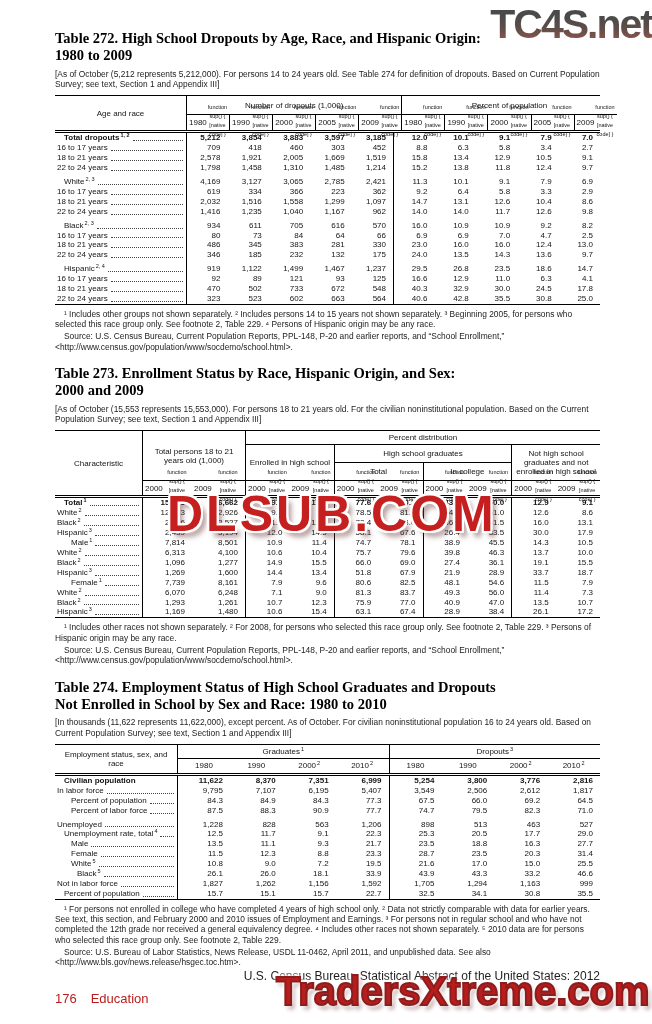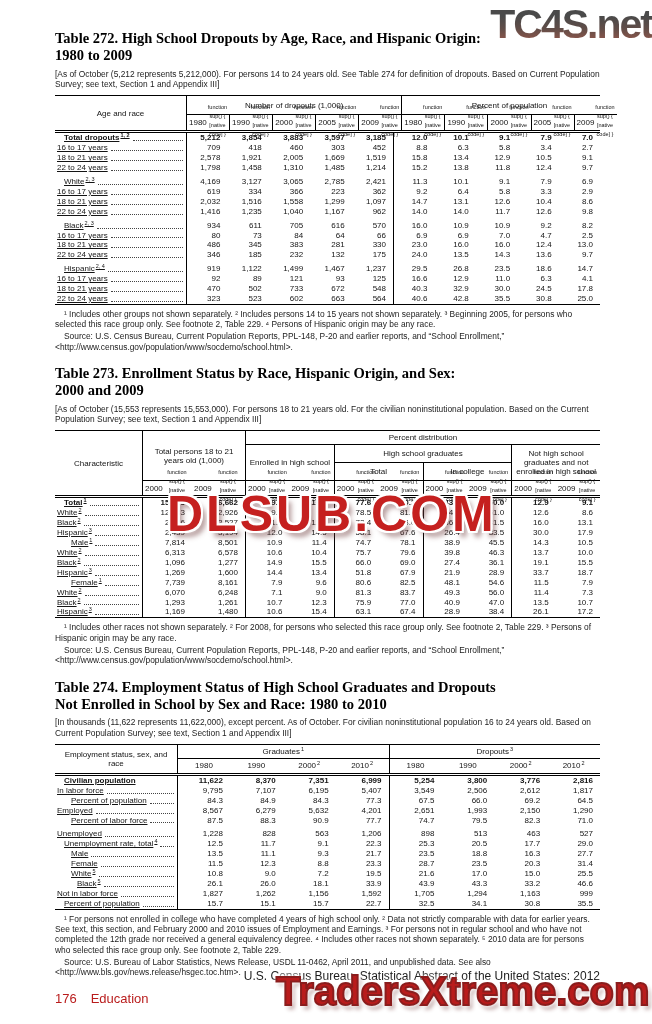--- a/index.html
+++ b/index.html
@@ -24,21 +24,21 @@
   .hc{display:flex;align-items:center;justify-content:center;text-align:center;
       padding:1px 2px;font-size:8px;line-height:9px;}
   .hc sup{font-size:5.5px;margin-left:1px;position:relative;top:-2px;}
   .bb{border-bottom:1px solid #000;}
   .bl{border-left:1px solid #000;}
 
   .row{font-size:8px;}
   .row>*{line-height:9.9px;}
   .row.gap>*{padding-top:4px;}
   .row.b{font-weight:bold;}
-  .lab{display:flex;align-items:flex-end;white-space:nowrap;overflow:hidden;text-decoration:underline;}
+  .lab{display:flex;align-items:flex-end;white-space:nowrap;overflow:hidden;}
   .lab sup{font-size:5.5px;position:relative;top:-2px;margin-left:1px;}
   .dots{flex:1;min-width:5px;align-self:flex-end;border-bottom:1px dotted #444;margin:0 3px 2px 3px;}
   .val{text-align:right;padding-right:7px;}
   .t272 .row>:nth-child(2),.t272 .row>:nth-child(7){border-left:1px solid #000;}
   .t273 .row>:nth-child(2n){border-left:1px solid #000;}
   .t274 .row>:nth-child(2),.t274 .row>:nth-child(6){border-left:1px solid #000;}
 
   
   .pgfoot{position:absolute;left:55px;top:951px;font-size:13px;color:#b91c1c;margin-top:40px;}
   .pgfoot .sec{margin-left:14px;}
@@ -522,21 +522,21 @@
             <div class="val">14.3</div>
             <div class="val">10.5</div>
           </div>
           <div class="row g273">
             <div class="lab" style="padding-left: 2px;">
               <span>White</span>
               <sup>2</sup>
               <span class="dots"></span>
             </div>
             <div class="val">6,313</div>
-            <div class="val">6,578</div>
+            <div class="val">4,100</div>
             <div class="val">10.6</div>
             <div class="val">10.4</div>
             <div class="val">75.7</div>
             <div class="val">79.6</div>
             <div class="val">39.8</div>
             <div class="val">46.3</div>
             <div class="val">13.7</div>
             <div class="val">10.0</div>
           </div>
           <div class="row g273">
@@ -727,34 +727,20 @@
             <div class="val">84.3</div>
             <div class="val">84.9</div>
             <div class="val">84.3</div>
             <div class="val">77.3</div>
             <div class="val">67.5</div>
             <div class="val">66.0</div>
             <div class="val">69.2</div>
             <div class="val">64.5</div>
           </div>
           <div class="row g274">
-            <div class="lab" style="padding-left: 2px;">
-              <span>Employed</span>
-              <span class="dots"></span>
-            </div>
-            <div class="val">8,567</div>
-            <div class="val">6,279</div>
-            <div class="val">5,632</div>
-            <div class="val">4,201</div>
-            <div class="val">2,651</div>
-            <div class="val">1,993</div>
-            <div class="val">2,150</div>
-            <div class="val">1,290</div>
-          </div>
-          <div class="row g274">
             <div class="lab" style="padding-left: 16px;">
               <span>Percent of labor force</span>
               <span class="dots"></span>
             </div>
             <div class="val">87.5</div>
             <div class="val">88.3</div>
             <div class="val">90.9</div>
             <div class="val">77.7</div>
             <div class="val">74.7</div>
             <div class="val">79.5</div>

